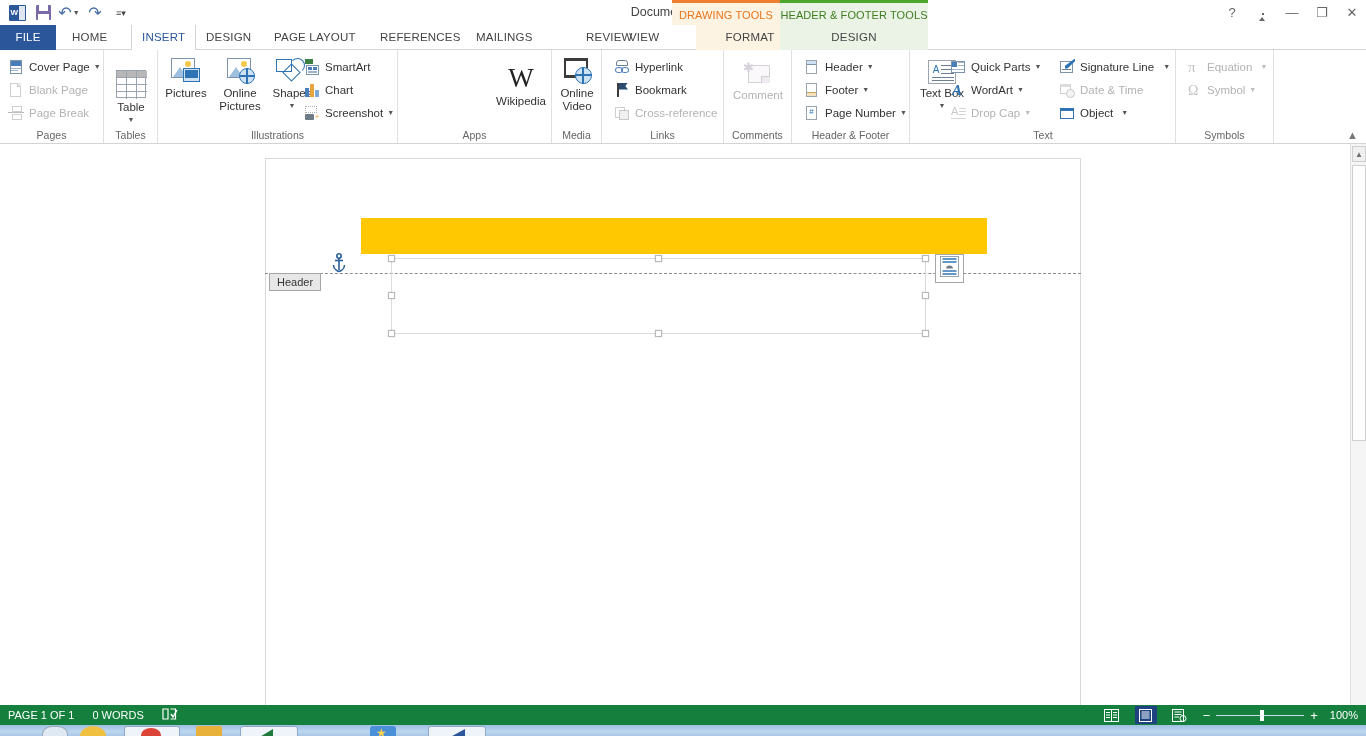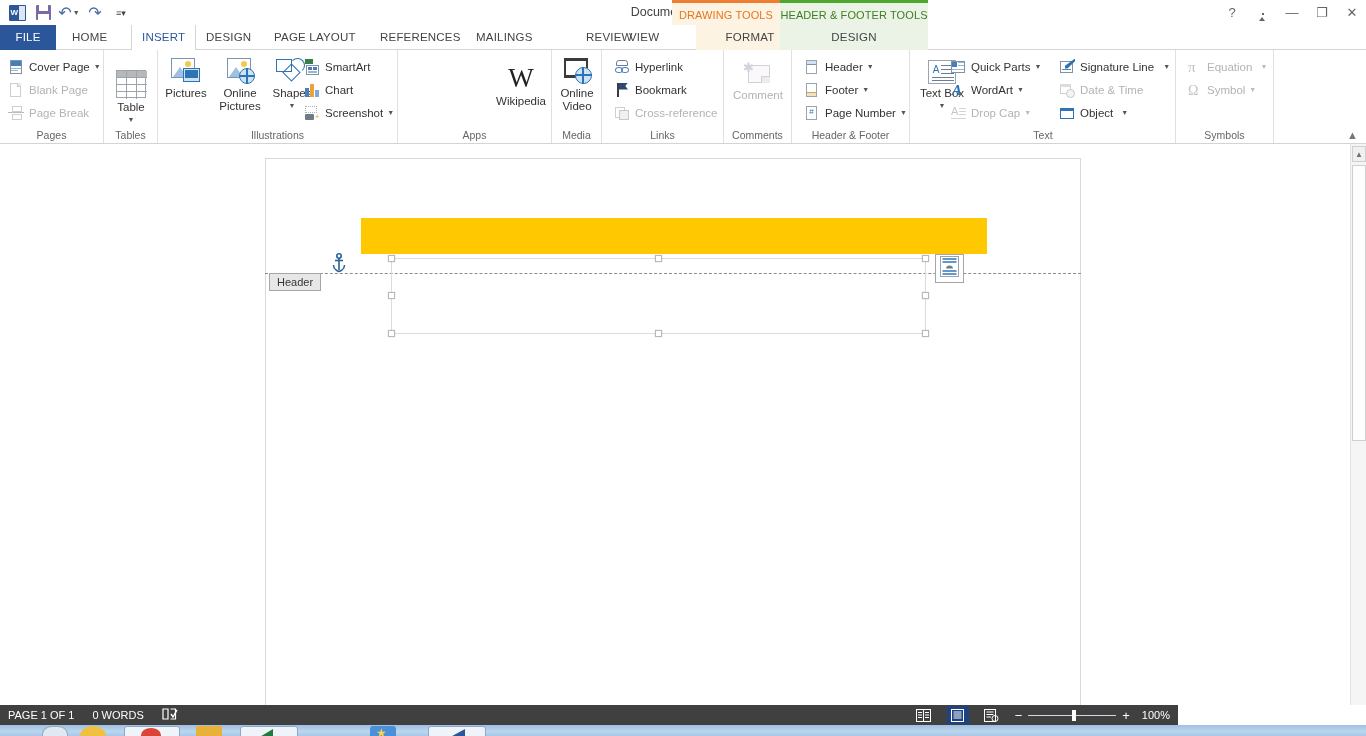--- a/index.html
+++ b/index.html
@@ -163,22 +163,22 @@
     font-size: 8px; color: #707070;
   }
   .vs-up { top: 2px; }
   .vs-thumb {
     position: absolute; left: 1px; top: 21px; width: 14px; height: 276px;
     background: #fdfdfd; border: 1px solid #cfcfcf;
   }
 
   
   .statusbar {
-    position: absolute; left: 0; bottom: 11px; width: 1178px; height: 20px;
-    background: #404040; color: #fff; font-size: 11px;
+    position: absolute; left: 0; bottom: 11px; width: 1366px; height: 20px;
+    background: #15803d; color: #fff; font-size: 11px;
   }
   .sb-left { position: absolute; left: 8px; top: 0; height: 20px; display: flex; align-items: center; gap: 18px; }
   .sb-right { position: absolute; right: 8px; top: 0; height: 20px; display: flex; align-items: center; gap: 12px; }
   .viewbtn { width: 22px; height: 18px; display: flex; align-items: center; justify-content: center; }
   .viewbtn.active { background: #1e4380; }
   .zoomslider { display: flex; align-items: center; gap: 6px; }
   .zline { width: 88px; height: 1px; background: #cdd8e8; position: relative; }
   .zthumb { position: absolute; left: 44px; top: -5px; width: 4px; height: 11px; background: #fff; }
   .zsign { font-size: 13px; line-height: 1; }
 

